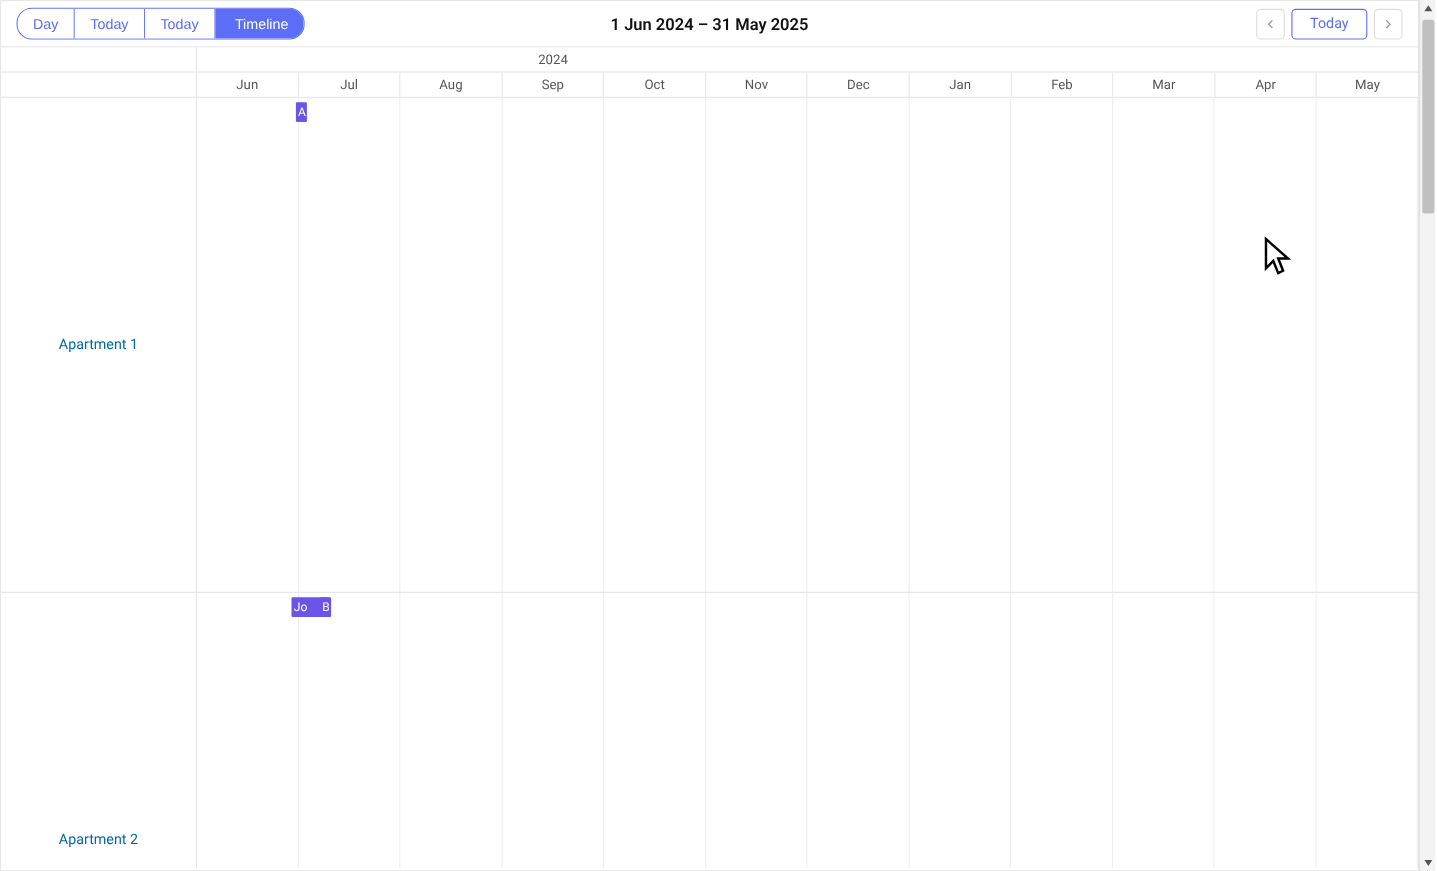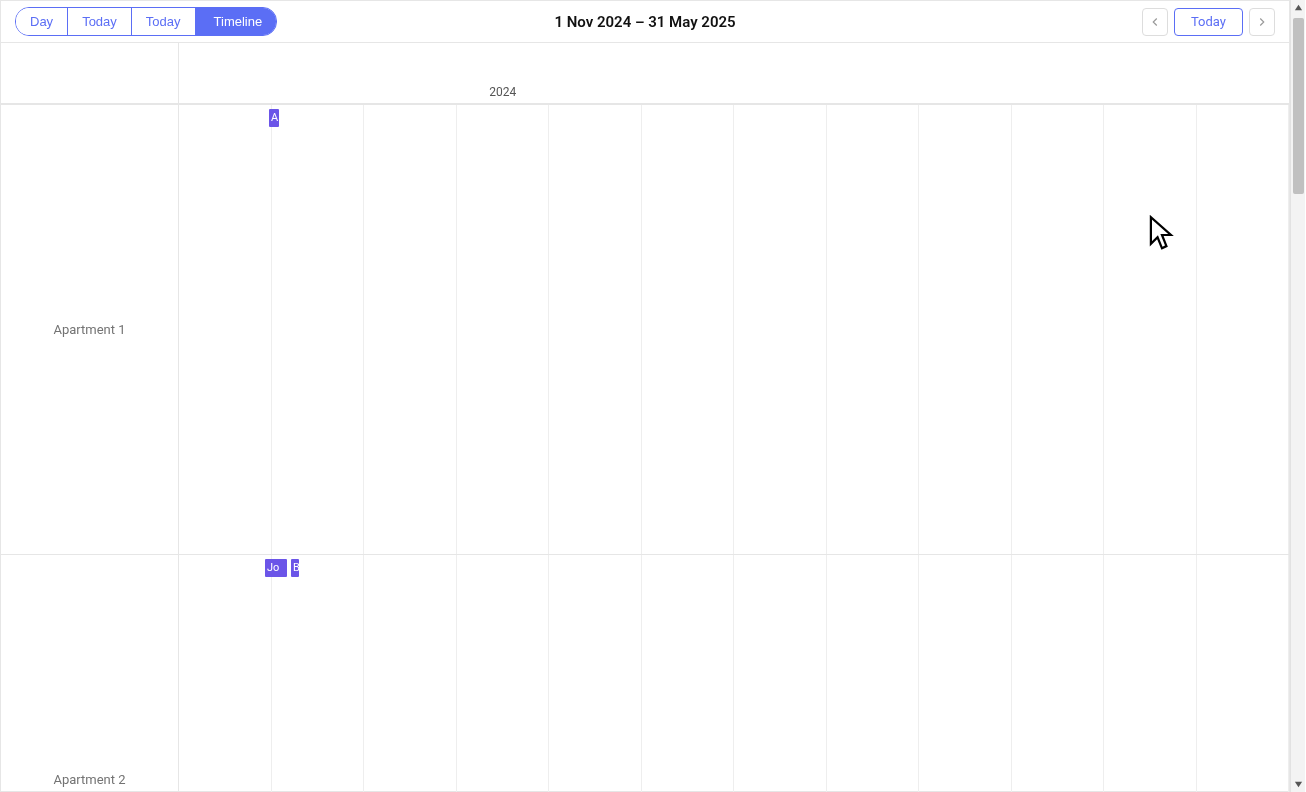--- a/index.html
+++ b/index.html
@@ -121,21 +121,21 @@
     height: 450px;
   }
   .resource-label {
     width: 178px;
     flex: 0 0 178px;
     border-right: 1px solid #e6e6e6;
     display: flex;
     align-items: center;
     justify-content: center;
     font-size: 13px;
-    color: #737373;
+    color: #0369a1;
   }
   .lane {
     flex: 1;
     position: relative;
     display: flex;
   }
   .lane .col {
     border-right: 1px solid #eee;
   }
   .lane .col:last-child { border-right: none; }
@@ -205,45 +205,59 @@
 <div class="outer">
 <div class="app">
 
   <div class="toolbar">
     <div class="view-switch">
       <button>Day</button>
       <button>Today</button>
       <button>Today</button>
       <button class="active">Timeline</button>
     </div>
-    <div class="title">1 Nov 2024 – 31 May 2025</div>
+    <div class="title">1 Jun 2024 – 31 May 2025</div>
     <div class="toolbar-right">
       <div class="nav-btn">
         <svg viewBox="0 0 24 24">
               <polyline points="15 18 9 12 15 6"></polyline>
             </svg>
       </div>
       <div class="today-btn">Today</div>
       <div class="nav-btn">
         <svg viewBox="0 0 24 24">
               <polyline points="9 18 15 12 9 6"></polyline>
             </svg>
       </div>
     </div>
   </div>
 
   <div class="ruler">
     <div class="year-row">
       <div class="resource-col-head"></div>
       <div id="years-container" style="flex:1;display:flex;">
-            <div class="year-cell" style="flex: 0.583333 0 0px; width: 58.3333%; margin-top: 38px;">2024</div>
+            <div class="year-cell" style="flex: 0.583333 0 0px; width: 58.3333%;">2024</div>
           </div>
     </div>
     <div class="month-row">
       <div class="resource-col-head"></div>
+      <div id="months-container" style="flex:1;display:flex;">
+            <div class="month-cell" style="flex: 1 1 0%;">Jun</div>
+            <div class="month-cell" style="flex: 1 1 0%;">Jul</div>
+            <div class="month-cell" style="flex: 1 1 0%;">Aug</div>
+            <div class="month-cell" style="flex: 1 1 0%;">Sep</div>
+            <div class="month-cell" style="flex: 1 1 0%;">Oct</div>
+            <div class="month-cell" style="flex: 1 1 0%;">Nov</div>
+            <div class="month-cell" style="flex: 1 1 0%;">Dec</div>
+            <div class="month-cell" style="flex: 1 1 0%;">Jan</div>
+            <div class="month-cell" style="flex: 1 1 0%;">Feb</div>
+            <div class="month-cell" style="flex: 1 1 0%;">Mar</div>
+            <div class="month-cell" style="flex: 1 1 0%;">Apr</div>
+            <div class="month-cell" style="flex: 1 1 0%;">May</div>
+          </div>
     </div>
   </div>
 
   <div class="body">
     <div class="row">
       <div class="resource-label">Apartment 1</div>
       <div class="lane" id="lane-0">
             <div class="col" style="flex: 1 1 0%;"></div>
             <div class="col" style="flex: 1 1 0%;"></div>
             <div class="col" style="flex: 1 1 0%;"></div>
@@ -267,21 +281,21 @@
             <div class="col" style="flex: 1 1 0%;"></div>
             <div class="col" style="flex: 1 1 0%;"></div>
             <div class="col" style="flex: 1 1 0%;"></div>
             <div class="col" style="flex: 1 1 0%;"></div>
             <div class="col" style="flex: 1 1 0%;"></div>
             <div class="col" style="flex: 1 1 0%;"></div>
             <div class="col" style="flex: 1 1 0%;"></div>
             <div class="col" style="flex: 1 1 0%;"></div>
             <div class="col" style="flex: 1 1 0%;"></div>
             <div class="col" style="flex: 1 1 0%;"></div>
-            <div class="event" style="left: 86px; width: 22px; background: rgb(107, 85, 232);">Jo</div>
+            <div class="event" style="left: 86px; width: 36px; background: rgb(107, 85, 232);">Jo</div>
             <div class="event" style="left: 112px; width: 8px; background: rgb(107, 85, 232);">B</div>
           </div>
     </div>
   </div>
 
 </div>
 
 <div class="scrollbar-v" style="left:1290px;">
   <div class="arrow-up">
     <svg width="9" height="9" viewBox="0 0 10 10">

